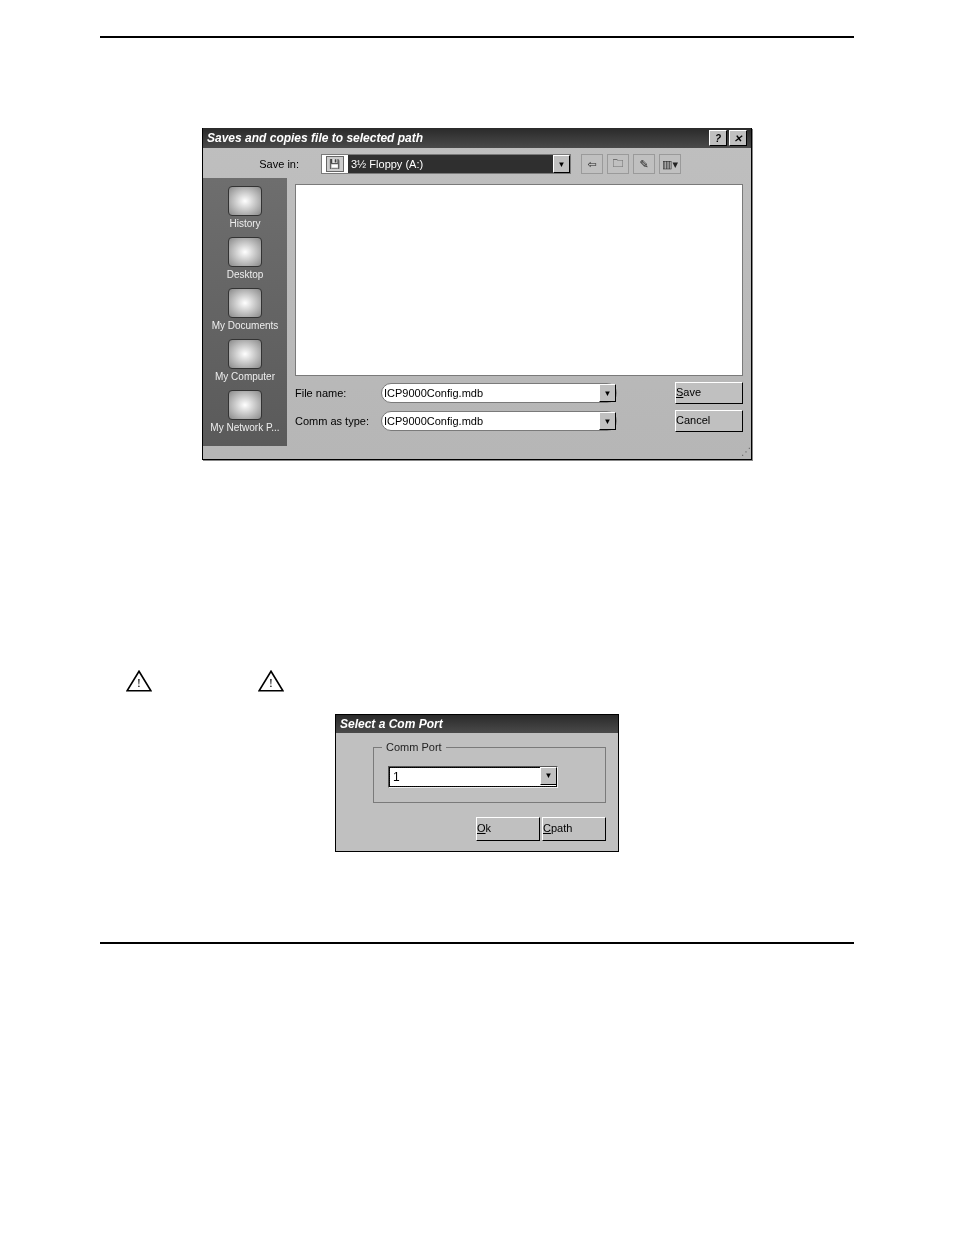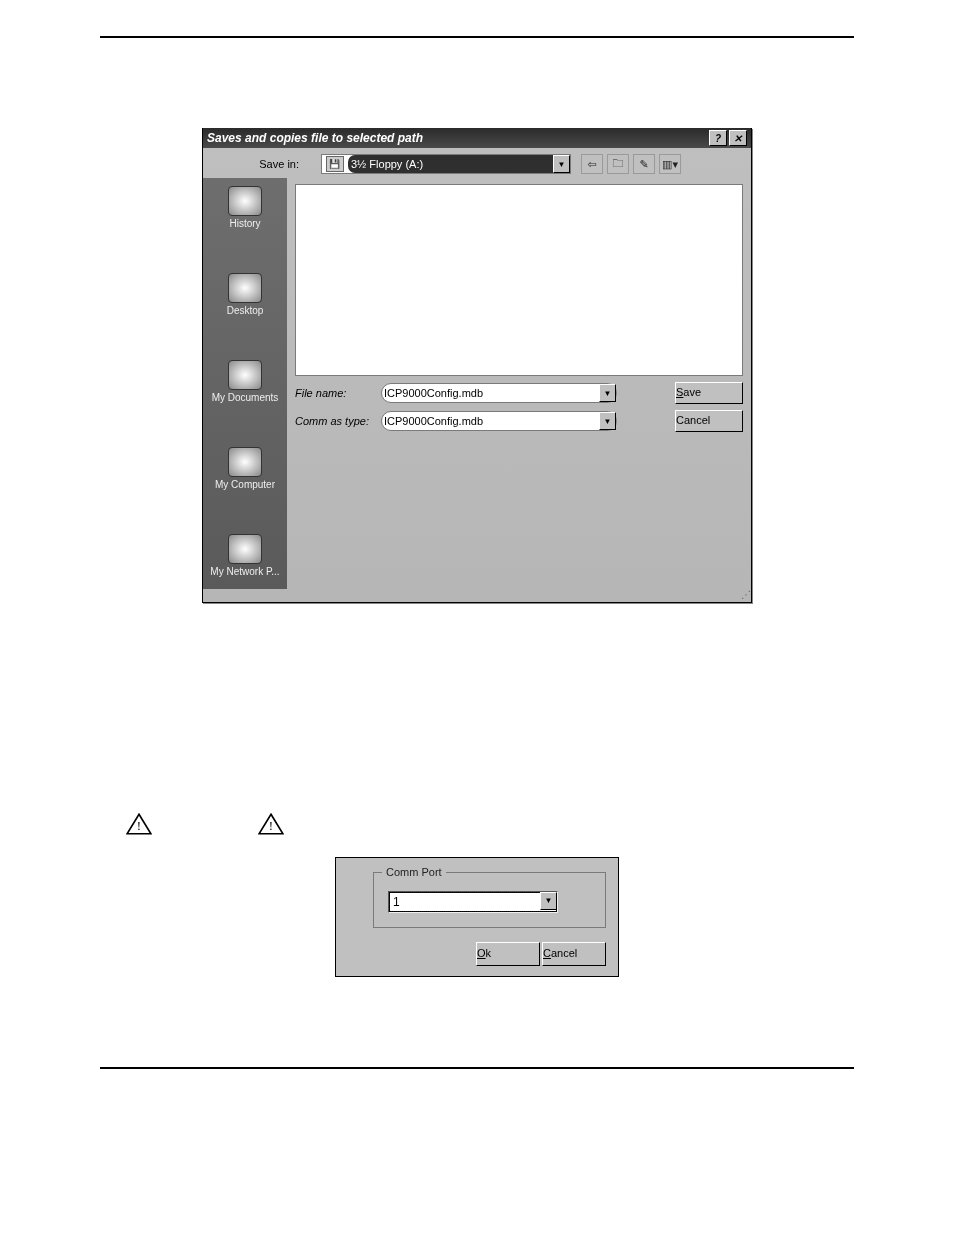--- a/index.html
+++ b/index.html
@@ -26,21 +26,20 @@
     width:16px;height:14px;background:#c0c0c0;color:#000;
     display:flex;align-items:center;justify-content:center;
     border:1px solid #000; border-top-color:#fff; border-left-color:#fff;
     font-weight:bold; font-size:10px; margin-left:2px;
   }
   .saveas-body { display:flex; }
   .places {
     width:84px; background:linear-gradient(#6e6e6e,#5a5a5a);
     display:flex; flex-direction:column; align-items:center;
     padding:8px 0 4px 0;
-    gap:36px;
   }
   .place { color:#eee; font-size:10px; text-align:center; margin-bottom:8px; }
   .place .ico {
     width:32px;height:28px;margin:0 auto 2px auto;
     background:radial-gradient(#fff,#888);
     border:1px solid #333; border-radius:4px;
   }
   .saveas-main { flex:1; padding:6px 8px 8px 8px; }
   .combo {
     flex:1; height:18px; background:#fff; border:1px solid #7a7a7a;
@@ -63,34 +62,34 @@
     height:190px; background:#fff; border:1px solid #7a7a7a;
     margin-bottom:6px;
   }
   .btn-win {
     width:66px;height:20px;background:#c0c0c0;
     border:1px solid #000; border-top-color:#fff; border-left-color:#fff;
     font-size:11px; line-height:18px; color:#000;
   }
   .btn-win .ul { text-decoration:underline; }
   .fm-row { display:flex; align-items:center; margin-bottom:6px; }
-  .fm-row .lbl { width:86px;font-style:italic; }
+  .fm-row .lbl { width:86px; }
   .fm-row .combo { width:230px; flex:none;border-radius:10px; }
   .fm-row .gap { flex:1; }
   .resize-grip { text-align:right; padding:0 2px 2px 0; color:#666; font-size:10px; letter-spacing:-2px; }
 
   .savein-combo {
     width:248px; height:18px; background:#fff; border:1px solid #7a7a7a;
     display:flex; align-items:center; position:relative; font-size:11px;
   }
   .savein-combo .driveico {
     width:16px;height:14px;margin:0 4px;background:#ccc;border:1px solid #666;
     display:flex;align-items:center;justify-content:center;font-size:9px;
   }
-  .savein-combo .sel { flex:1; background:#2a2a6a; color:#fff; padding:3px 3px;border-radius:7px; }
+  .savein-combo .sel { flex:1; background:#2a2a6a; color:#fff; padding:3px 3px; }
   .savein-combo .drop {
     width:15px;height:16px;background:#c0c0c0;border:1px solid #000;
     border-top-color:#fff;border-left-color:#fff;
     display:flex;align-items:center;justify-content:center;font-size:8px;
     position:absolute;right:0;top:0;
   }
 
   
   .comport {
     width:282px; margin:0 auto; border:1px solid #000;
@@ -217,33 +216,36 @@
     <span class="gap2"></span>
     <span class="warn">
       <svg viewBox="0 0 24 20">
           <path d="M12 1 L23 19 L1 19 Z" fill="none" stroke="#000" stroke-width="1.5"></path>
           <text x="12" y="16" text-anchor="middle" font-size="12" font-family="serif">!</text>
         </svg>
     </span>
   </div>
 
   <div class="comport">
+    <div class="titlebar">
+      <span>Select a Com Port</span>
+    </div>
     <div class="body">
       <div class="group">
         <div class="legend">Comm Port</div>
         <div class="combo focus">
           <span>1</span>
           <span class="drop">▼</span>
         </div>
       </div>
       <div class="btn-row">
         <div class="btn-win">
           <span></span><span class="ul">O</span><span>k</span>
         </div>
         <div class="btn-win">
-          <span></span><span class="ul">C</span><span>ancel</span>
+          <span></span><span class="ul">C</span><span>path</span>
         </div>
       </div>
     </div>
   </div>
 
   <div class="rule bottom"></div>
 </div>
 
 </body></html>

